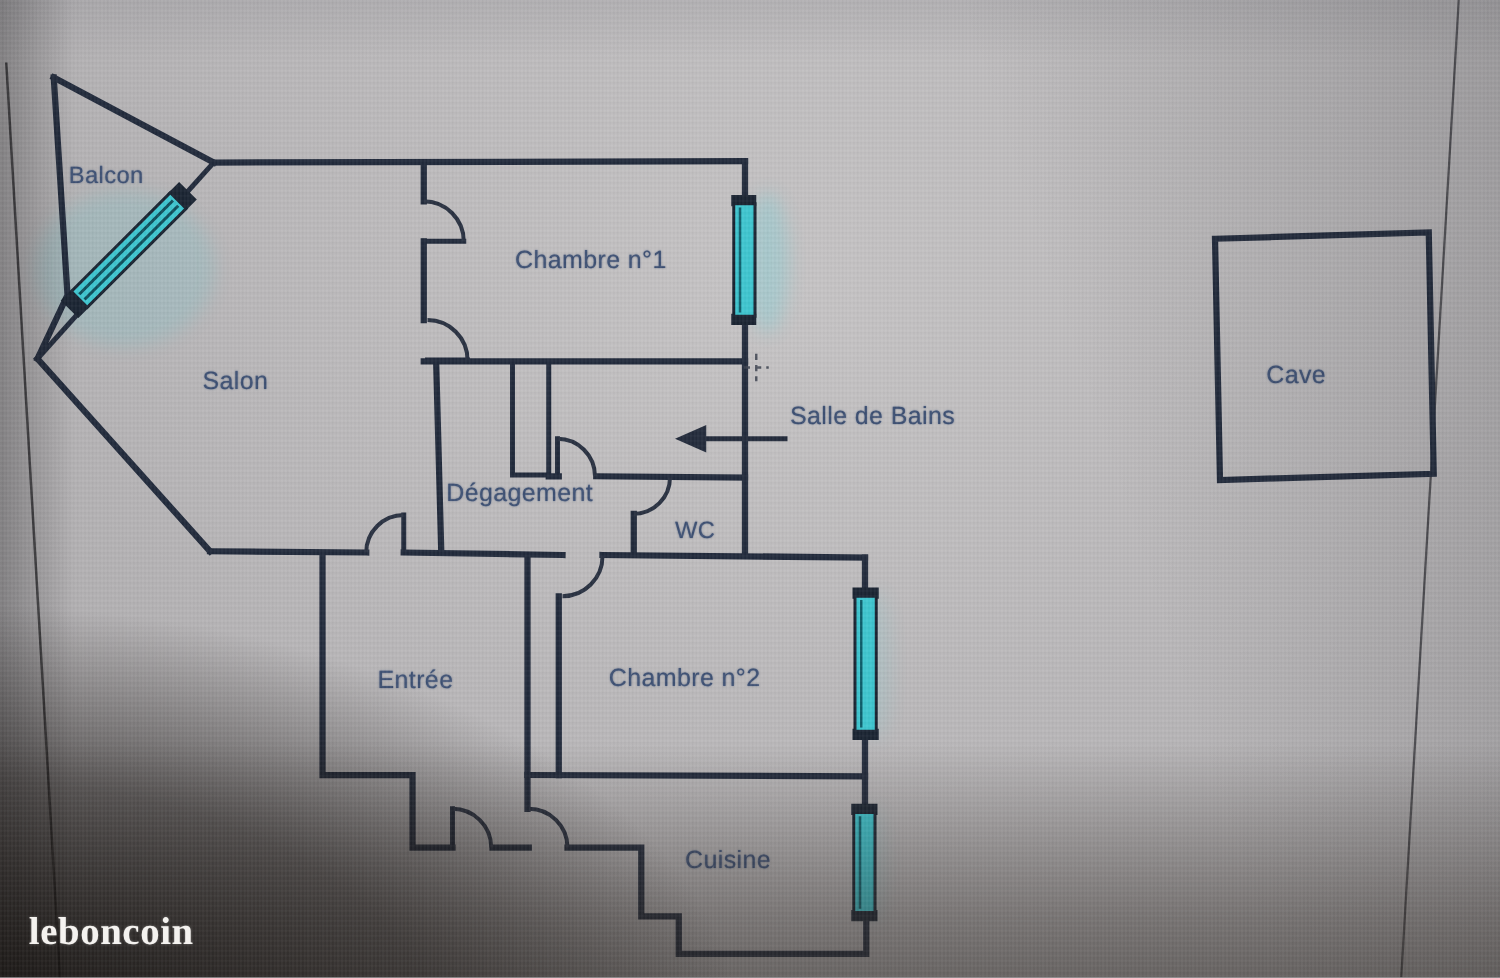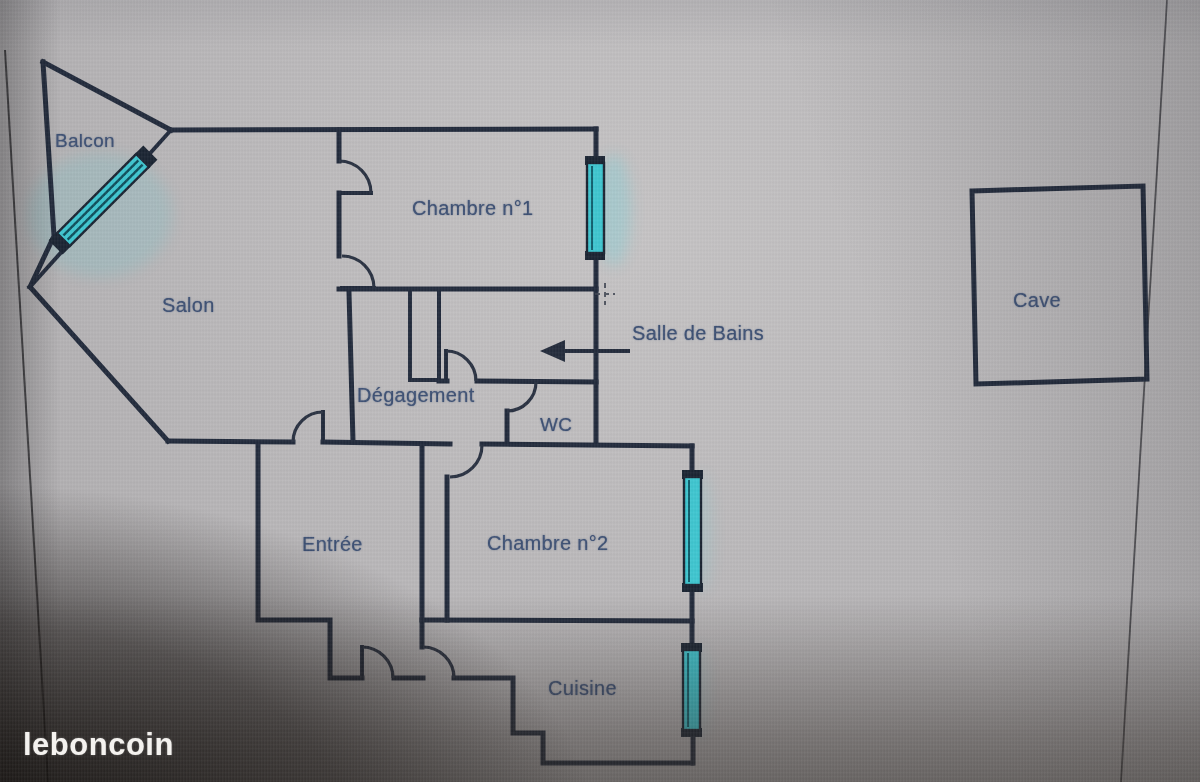--- a/index.html
+++ b/index.html
@@ -25,21 +25,21 @@
       linear-gradient(to bottom, rgba(125,125,132,0.18), rgba(0,0,0,0) 6%);
   }
   .screen-texture{
     position:absolute;inset:0;z-index:25;pointer-events:none;opacity:.55;
     background-image:
       repeating-linear-gradient(to right, rgba(255,255,255,0.06) 0px, rgba(255,255,255,0.06) 1px, rgba(0,0,0,0.035) 2px, rgba(0,0,0,0) 3px),
       repeating-linear-gradient(to bottom, rgba(255,255,255,0.045) 0px, rgba(255,255,255,0.045) 1px, rgba(0,0,0,0.045) 2px, rgba(0,0,0,0) 4px);
   }
   .brand-logo{
     position:absolute;left:23px;top:727px;z-index:30;
-    font-family:Liberation Sans, sans-serif;
+    font-family:Liberation Serif, serif;
     font-size:31px;font-weight:700;color:#f4f2ef;letter-spacing:0.5px;
     text-shadow:0 0 2px rgba(250,248,245,0.35);
   }
 </style>
 </head>
 <body>
 
 <div class="stage">
 
   <svg class="plan-svg" width="1200" height="782" viewBox="0 0 1200 782">

